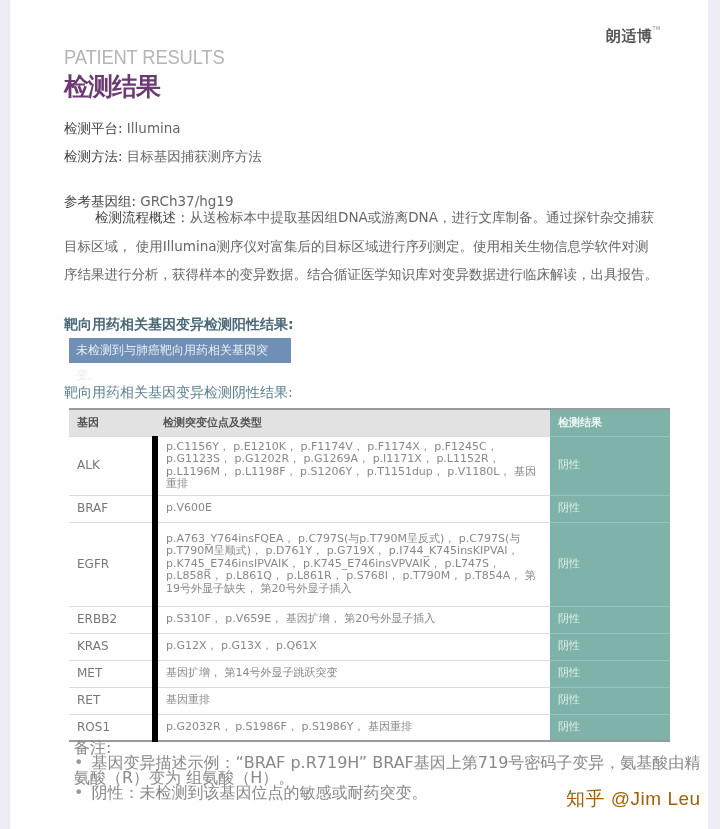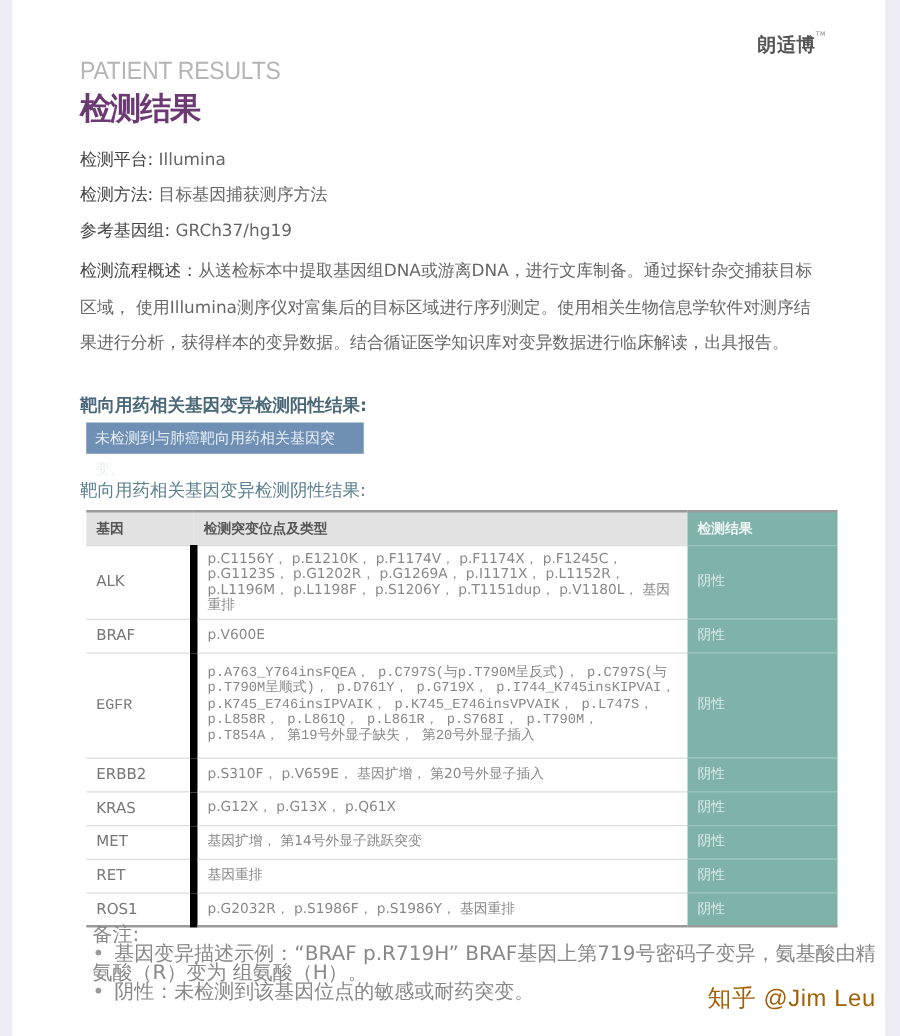--- a/index.html
+++ b/index.html
@@ -52,21 +52,21 @@
     }
     .info .lbl { color: #444; }
     .desc {
       position: absolute;
       left: 54px; top: 203px;
       width: 598px;
       font-size: 13.5px;
       line-height: 28.5px;
       color: #666;
     }
-    .desc .lbl { color: #444; }
+    .desc .lbl { color: #444; margin-left: 31px; }
     .section-title {
       position: absolute;
       left: 54px;
       font-size: 14px;
       color: #4e6e7e;
     }
     .section-title.pos { top: 316px; font-weight: bold; color: #4a6878; }
     .section-title.neg { top: 384px; color: #5c8090; }
     .pos-banner {
       position: absolute;
@@ -108,21 +108,21 @@
     table.results td.gene { font-size: 12px; color: #777; border-right: 6px solid #000000; }
     table.results td.sites { font-size: 11px; color: #888; }
     table.results td.result {
       background: #7fb3aa;
       color: #dcebe8;
       font-size: 11px;
       border-top: 1px solid #99c4bc;
     }
     tr.h27 td { height: 27px; }
     tr.h55 td { height: 56px; margin-left: 28px; }
-    tr.h84 td { height: 84px; font-family: Liberation Mono, monospace; }
+    tr.h84 td { height: 84px; }
     .notes {
       position: absolute;
       left: 64px; top: 740px;
       font-size: 16px;
       color: #888;
       line-height: 15px;
     }
     .notes ul { list-style: none; }
     .notes li::before { content: "•"; margin-right: 8px; color: #999; }
     .watermark {
@@ -143,21 +143,21 @@
 
   <div class="title-en">PATIENT RESULTS</div>
   <div class="title-cn">检测结果</div>
 
   <div class="info" style="top:119px">
     <span class="lbl">检测平台: </span><span>Illumina</span>
   </div>
   <div class="info" style="top:147px">
     <span class="lbl">检测方法: </span><span>目标基因捕获测序方法</span>
   </div>
-  <div class="info" style="top:176px">
+  <div class="info" style="top:192px">
     <span class="lbl">参考基因组: </span><span>GRCh37/hg19</span>
   </div>
   <div class="desc">
     <span class="lbl">检测流程概述：</span><span>从送检标本中提取基因组DNA或游离DNA，进行文库制备。通过探针杂交捕获目标区域， 使用Illumina测序仪对富集后的目标区域进行序列测定。使用相关生物信息学软件对测序结果进行分析，获得样本的变异数据。结合循证医学知识库对变异数据进行临床解读，出具报告。</span>
   </div>
 
   <div class="section-title pos">靶向用药相关基因变异检测阳性结果:</div>
   <div class="pos-banner">未检测到与肺癌靶向用药相关基因突变。</div>
 
   <div class="section-title neg">靶向用药相关基因变异检测阴性结果:</div>

